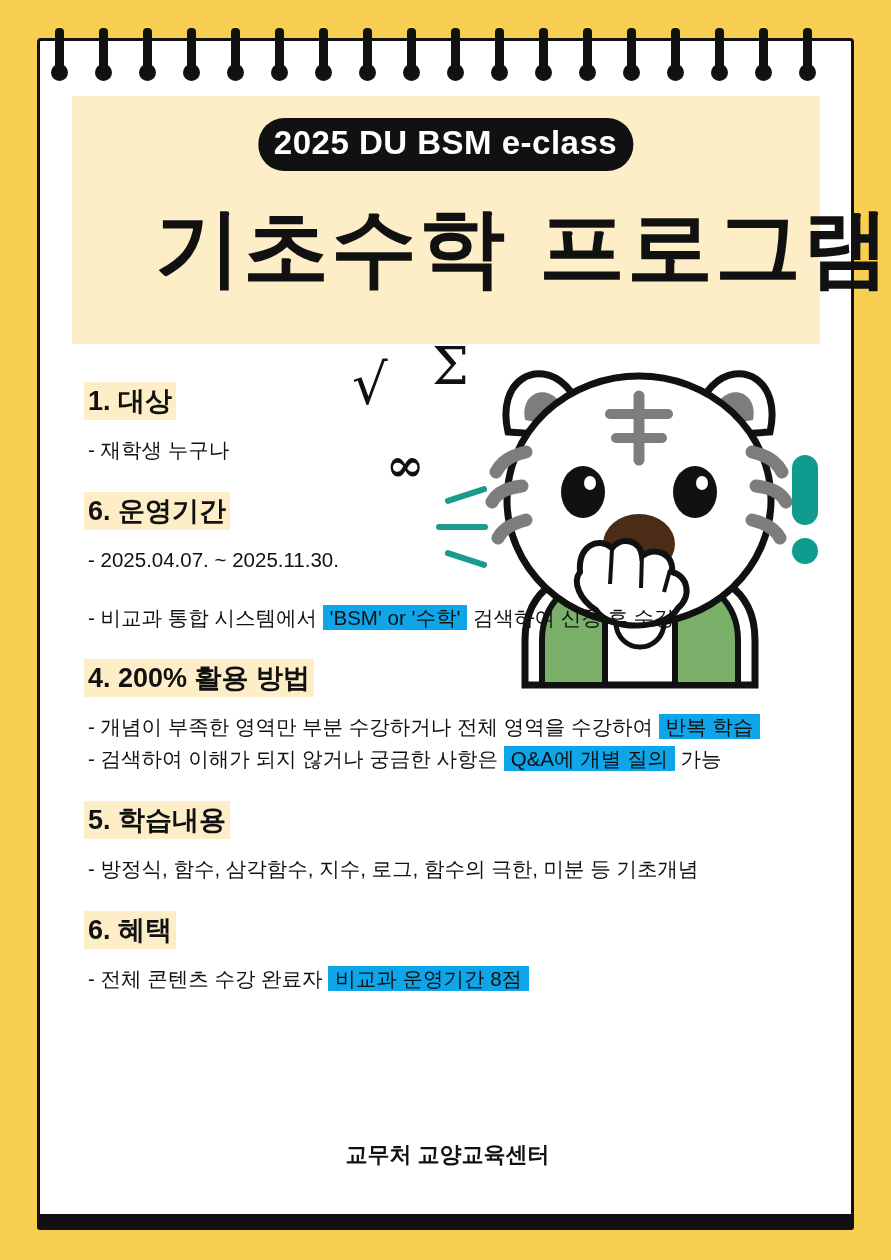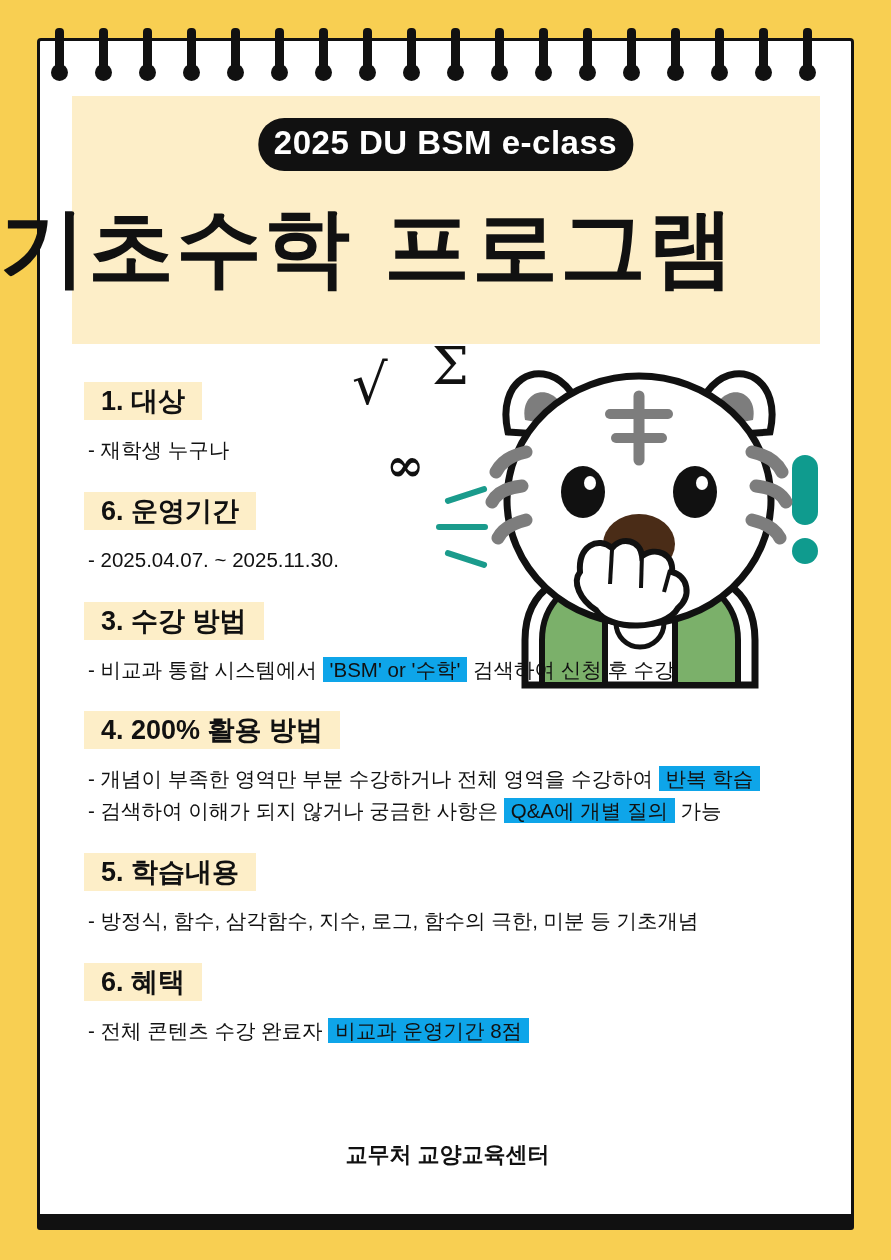--- a/index.html
+++ b/index.html
@@ -72,21 +72,21 @@
     font-weight: 700;
     letter-spacing: 0.5px;
     padding: 6px 16px 9px 16px;
     white-space: nowrap;
     border-radius: 26px;
   }
   .main-title {
     position: absolute;
     left: 0; right: 0;
     top: 190px;
-    text-align: left;
+    text-align: right;
     font-size: 86px;
     font-weight: 900;
     color: #111111;
     letter-spacing: 2px;
     font-family: "DejaVu Sans", sans-serif;
     white-space: nowrap;
   }
 
   
   .tiger-wrap {
@@ -129,21 +129,21 @@
     left: 84px; top: 382px;
     width: 700px;
   }
   .sec { margin-bottom: 6px; }
   .sec-head {
     display: inline-block;
     font-size: 27px;
     font-weight: 900;
     color: #111111;
     background: #fdeec8;
-    padding: 1px 17px;
+    padding: 1px 4px;
     margin: 0 0 14px 0;
     position: relative;
     z-index: 3;
   }
   .sec-body {
     font-size: 20.5px;
     color: #111111;
     line-height: 1.55;
     margin: 0 0 26px 4px;
     position: relative;
@@ -246,21 +246,21 @@
     </svg>
   </div>
 
   <div class="content" id="content">
       <div class="sec"><div class="sec-head">1. 대상</div><div class="sec-body">
           <div class="line"><span>- 재학생 누구나</span></div>
         </div></div>
       <div class="sec"><div class="sec-head">6. 운영기간</div><div class="sec-body">
           <div class="line"><span>- 2025.04.07. ~ 2025.11.30.</span></div>
         </div></div>
-      <div class="sec"><div class="sec-head">3. 수강 방법</div><div class="sec-body">
+      <div class="sec"><div class="sec-body">
           <div class="line"><span>- 비교과 통합 시스템에서 </span><span class="hl">'BSM' or '수학'</span><span> 검색하여 신청 후 수강</span></div>
         </div></div>
       <div class="sec"><div class="sec-head">4. 200% 활용 방법</div><div class="sec-body">
           <div class="line"><span>- 개념이 부족한 영역만 부분 수강하거나 전체 영역을 수강하여 </span><span class="hl">반복 학습</span></div>
           <div class="line"><span>- 검색하여 이해가 되지 않거나 궁금한 사항은 </span><span class="hl">Q&amp;A에 개별 질의</span><span> 가능</span></div>
         </div></div>
       <div class="sec"><div class="sec-head">5. 학습내용</div><div class="sec-body">
           <div class="line"><span>- 방정식, 함수, 삼각함수, 지수, 로그, 함수의 극한, 미분 등 기초개념</span></div>
         </div></div>
       <div class="sec"><div class="sec-head">6. 혜택</div><div class="sec-body">

